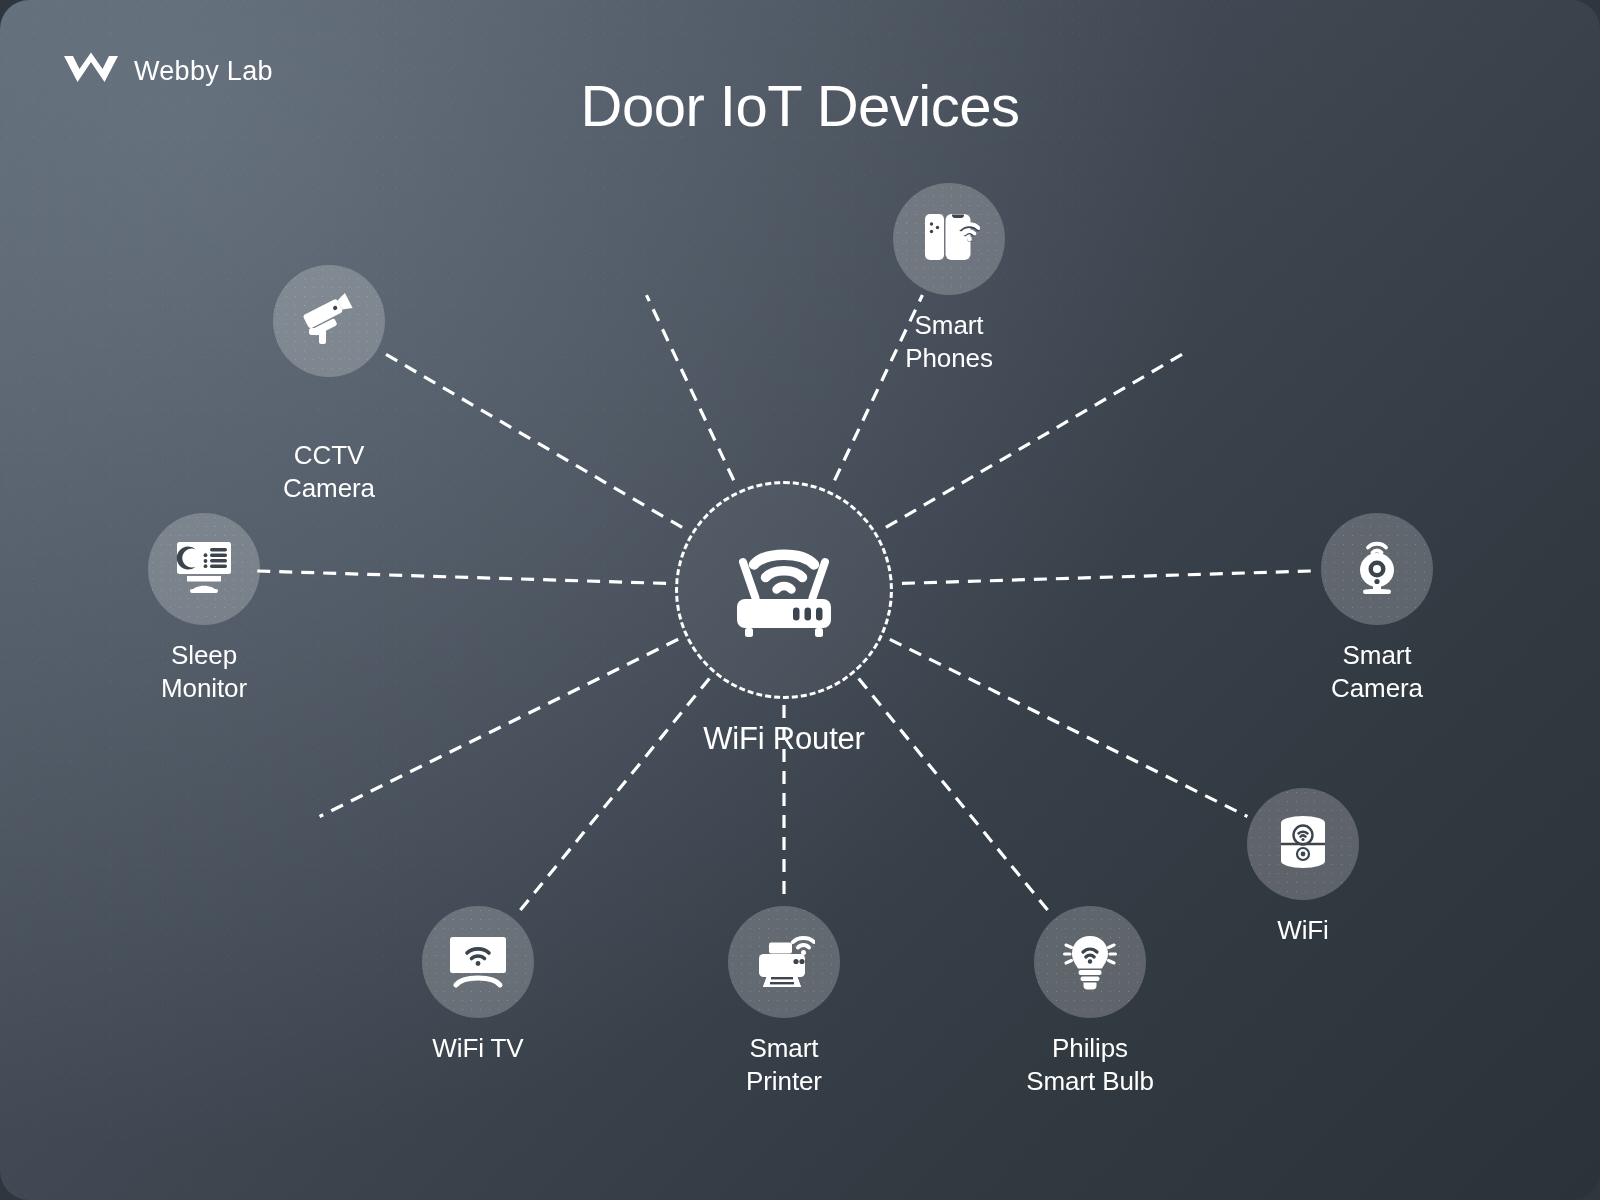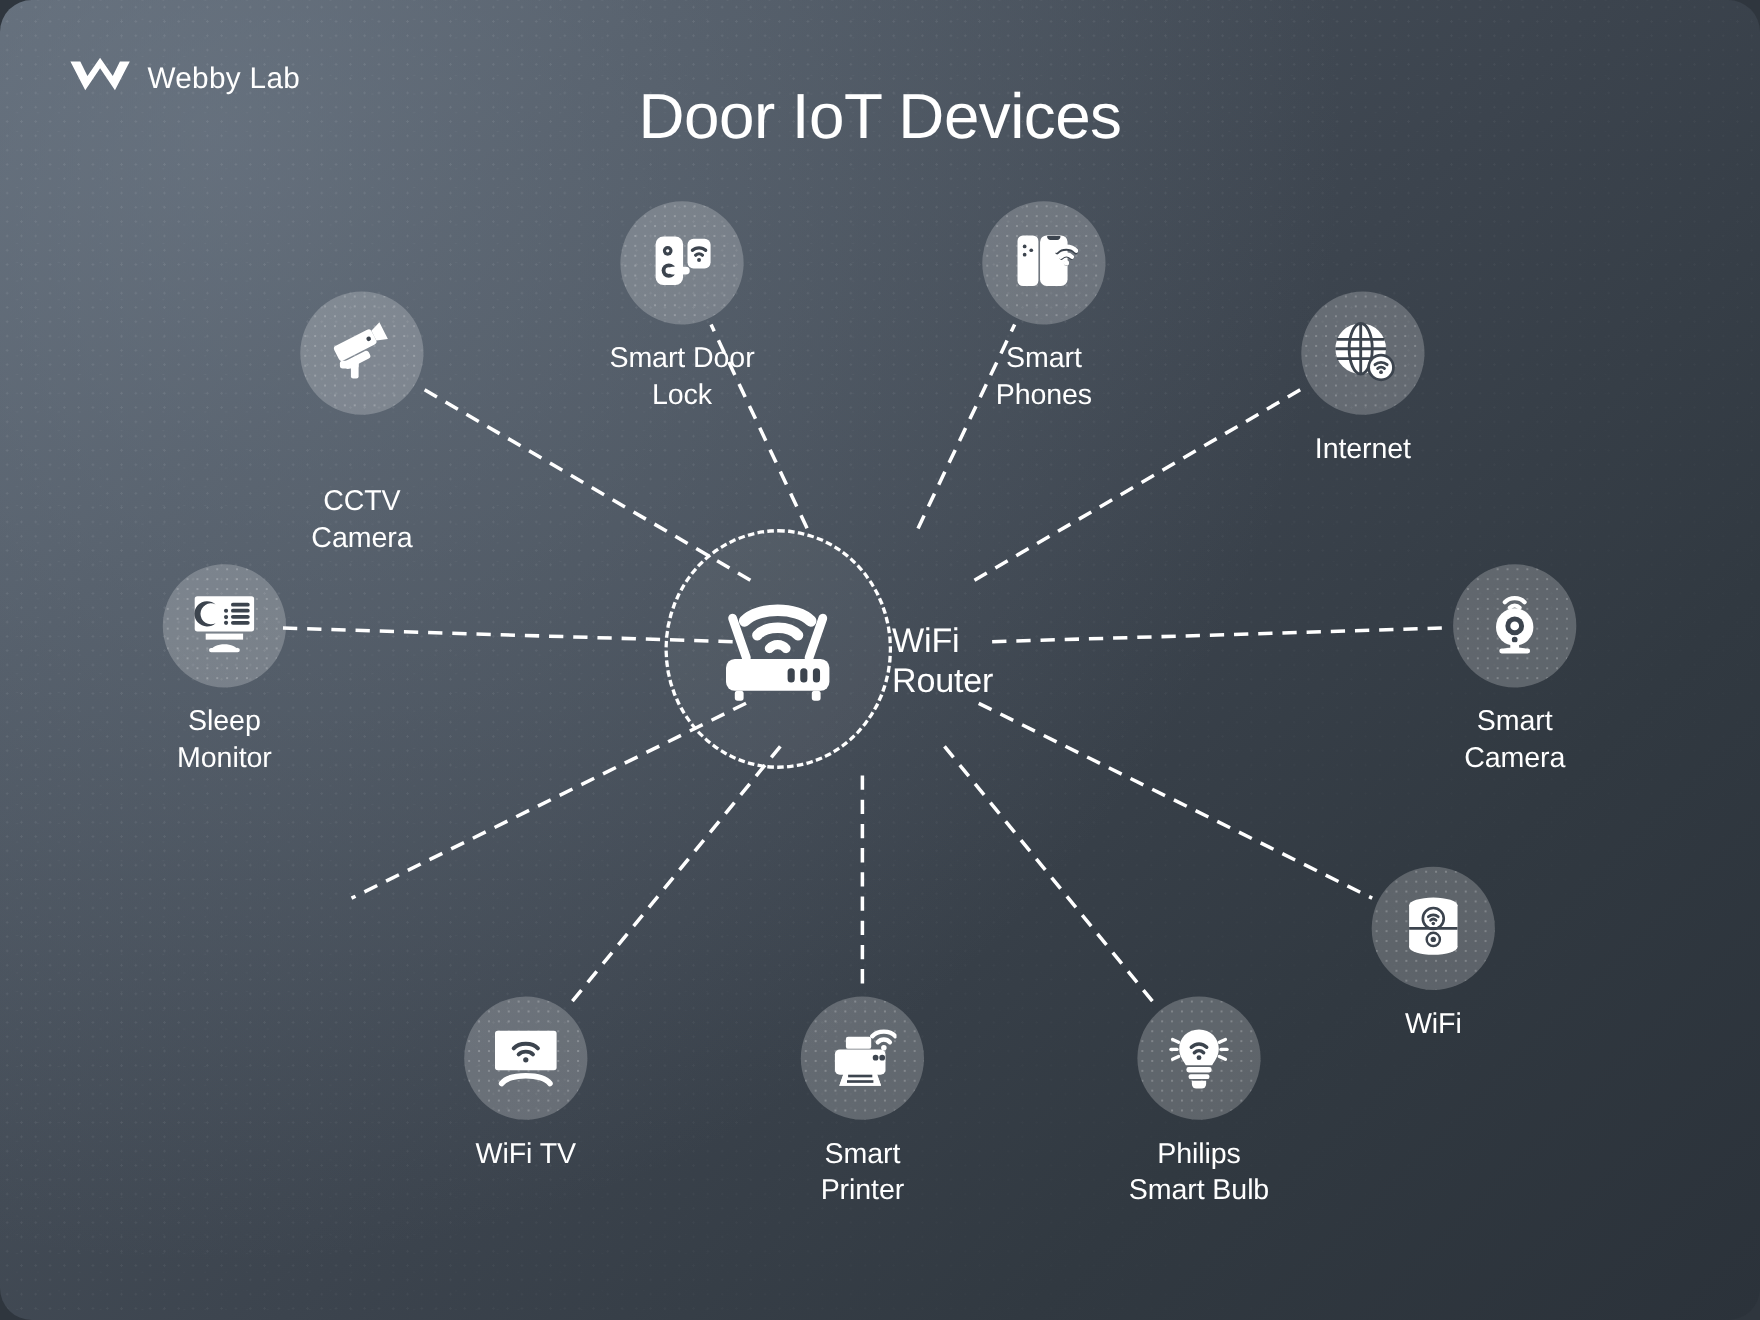--- a/index.html
+++ b/index.html
@@ -128,20 +128,21 @@
     text-align: center;
     white-space: pre-line;
     letter-spacing: -0.1px;
   }
 
   
   #hub {
     position: absolute;
     z-index: 5;
     display: flex;
+    flex-direction: column;
     align-items: center;
     width: 360px;
     margin-left: -180px;
   }
   #hub .hub-disc {
     width: 212px;
     height: 212px;
     border-radius: 50%;
     border: 3.2px dashed #ffffff;
     background: rgba(255,255,255,0.045);
@@ -224,38 +225,20 @@
         <rect x="11" y="32.5" width="25" height="7.5" rx="2.5" fill="#fff"></rect>
         <circle cx="41.5" cy="24" r="2.1" fill="#3c444e"></circle>
       </g>
       <rect x="21" y="40" width="7" height="16" rx="2" fill="#fff"></rect>
       <rect x="11" y="40" width="17" height="7" rx="2.5" fill="#fff"></rect>
     </svg></span>
         </div>
         <div class="node-label">CCTV
 Camera</div>
       </div>
-      <div class="node" style="left: 620px; top: 183px;">
-        <div class="disc">
-          <span><svg width="62" height="62" viewBox="0 0 62 62" fill="none">
-      <rect x="7" y="9" width="25" height="44" rx="7" fill="#fff"></rect>
-      <circle cx="18" cy="22" r="4.4" fill="#3c444e"></circle>
-      <circle cx="18" cy="22" r="1.5" fill="#fff"></circle>
-      <circle cx="19" cy="40" r="6.5" fill="#3c444e"></circle>
-      <circle cx="19" cy="40" r="3" fill="#fff"></circle>
-      <rect x="19" y="36.5" width="19" height="7" rx="3.4" fill="#fff"></rect>
-      <rect x="36" y="11" width="21" height="27" rx="5.5" fill="#fff"></rect>
-      <path d="M40.5 21.5 C43.5 18.5 49.5 18.5 52.5 21.5" stroke="#3c444e" stroke-width="3" stroke-linecap="round" fill="none"></path>
-      <path d="M43.5 26 C45.2 24.3 47.8 24.3 49.5 26" stroke="#3c444e" stroke-width="3" stroke-linecap="round" fill="none"></path>
-      <circle cx="46.5" cy="30.3" r="1.8" fill="#3c444e"></circle>
-    </svg></span>
-        </div>
-        <div class="node-label">Smart Door
-Lock</div>
-      </div>
       <div class="node" style="left: 949px; top: 183px;">
         <div class="disc">
           <span><svg width="62" height="62" viewBox="0 0 62 62" fill="none">
       <rect x="7" y="8" width="19" height="46" rx="5" fill="#fff"></rect>
       <circle cx="13.5" cy="18" r="1.7" fill="#3c444e"></circle>
       <circle cx="19.5" cy="21.5" r="1.7" fill="#3c444e"></circle>
       <circle cx="13.5" cy="25.5" r="1.7" fill="#3c444e"></circle>
       <rect x="27.5" y="8" width="25" height="46" rx="6" fill="#fff"></rect>
       <path d="M34 8.5 h12 a3 3 0 0 1 -3 3.6 h-6 a3 3 0 0 1 -3 -3.6 z" fill="#3c444e"></path>
       <g transform="translate(39,17)">
@@ -265,38 +248,20 @@
       </g>
       <g transform="translate(37,15)">
         <path d="M5 7 C9.5 2 19 2 23.5 7" stroke="#fff" stroke-width="3.8" stroke-linecap="round" fill="none"></path>
         <path d="M9.5 12.5 C12.4 9.4 16.6 9.4 19.5 12.5" stroke="#fff" stroke-width="3.8" stroke-linecap="round" fill="none"></path>
         <circle cx="14.5" cy="18" r="2.4" fill="#fff"></circle>
       </g>
     </svg></span>
         </div>
         <div class="node-label">Smart
 Phones</div>
-      </div>
-      <div class="node" style="left: 1239px; top: 265px;">
-        <div class="disc">
-          <span><svg width="62" height="62" viewBox="0 0 62 62" fill="none">
-      <circle cx="29" cy="29" r="23" fill="#fff"></circle>
-      <ellipse cx="29" cy="29" rx="10.5" ry="23" stroke="#3c444e" stroke-width="2.6" fill="none"></ellipse>
-      <line x1="29" y1="6" x2="29" y2="52" stroke="#3c444e" stroke-width="2.6"></line>
-      <line x1="7.4" y1="20.5" x2="50.6" y2="20.5" stroke="#3c444e" stroke-width="2.6"></line>
-      <line x1="6" y1="29" x2="52" y2="29" stroke="#3c444e" stroke-width="2.6"></line>
-      <line x1="7.4" y1="38" x2="50.6" y2="38" stroke="#3c444e" stroke-width="2.6"></line>
-      <circle cx="47.5" cy="46" r="12.5" fill="#3c444e"></circle>
-      <circle cx="47.5" cy="46" r="10" fill="#fff"></circle>
-      <path d="M42 43.5 C45 40.7 50 40.7 53 43.5" stroke="#3c444e" stroke-width="2.6" stroke-linecap="round" fill="none"></path>
-      <path d="M44.4 47 C46 45.4 49 45.4 50.6 47" stroke="#3c444e" stroke-width="2.6" stroke-linecap="round" fill="none"></path>
-      <circle cx="47.5" cy="50.3" r="1.7" fill="#3c444e"></circle>
-    </svg></span>
-        </div>
-        <div class="node-label">Internet</div>
       </div>
       <div class="node" style="left: 1377px; top: 513px;">
         <div class="disc">
           <span><svg width="62" height="62" viewBox="0 0 62 62" fill="none">
       <path d="M22 11.5 C26.5 6.5 35.5 6.5 40 11.5" stroke="#fff" stroke-width="3.8" stroke-linecap="round" fill="none"></path>
       <path d="M26.5 16.5 C29 13.8 33 13.8 35.5 16.5" stroke="#fff" stroke-width="3.8" stroke-linecap="round" fill="none"></path>
       <circle cx="31" cy="34" r="17" fill="#fff"></circle>
       <circle cx="31" cy="33" r="8.5" fill="#3c444e"></circle>
       <circle cx="31" cy="33" r="4" fill="#fff"></circle>
       <circle cx="31" cy="45.5" r="2.6" fill="#3c444e"></circle>

